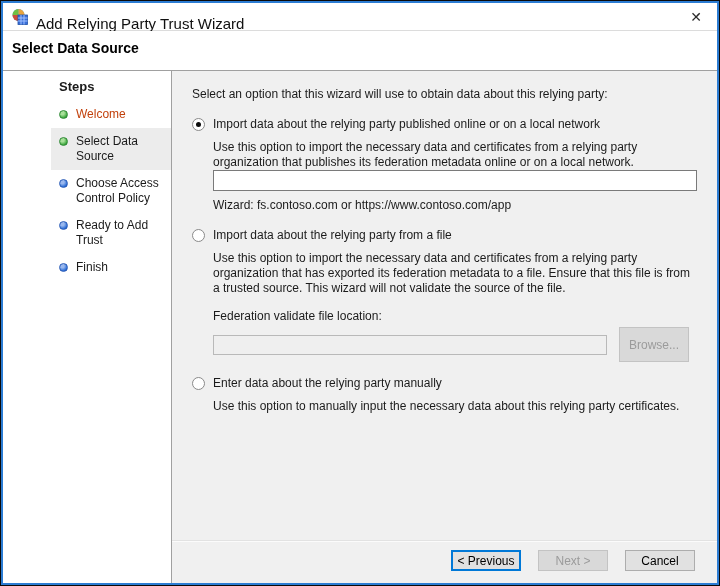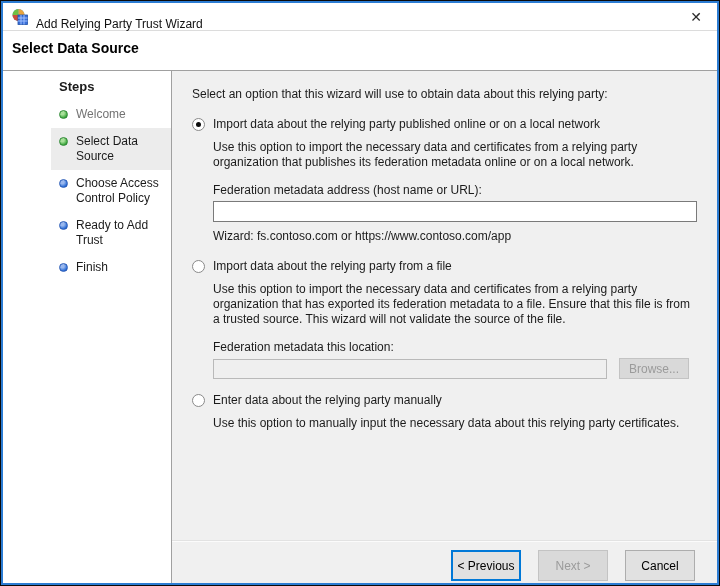--- a/index.html
+++ b/index.html
@@ -7,63 +7,63 @@
   body { font-family: "Liberation Sans", sans-serif; font-size: 12px; color:#1b1b1b; }
 
   .frame { width:720px; height:586px; background:#0a0a0a; padding:1px; }
   .window { width:100%; height:100%; border:2px solid #2b7cd3; background:#ffffff;
             display:flex; flex-direction:column; overflow:hidden; }
 
   
   .titlebar { height:28px; flex:0 0 28px; background:#ffffff; display:flex; align-items:center;
               padding:0 10px 0 8px; border-bottom:1px solid #dcdcdc; }
   .app-icon { width:18px; height:18px; margin-right:7px; flex:0 0 auto; }
-  .title-text { font-size:12px; color:#101010; flex:1; white-space:nowrap;margin-top:14px; }
+  .title-text { font-size:15px; color:#101010; flex:1; white-space:nowrap;margin-top:14px; }
   .close-btn { font-size:14px; color:#2b2b2b; width:22px; height:22px; text-align:center;
                line-height:22px; cursor:default; }
 
   
   .header { height:40px; flex:0 0 40px; background:#ffffff; border-bottom:1px solid #a0a0a0;
             padding:9px 0 0 9px; }
   .header-title { font-size:14px; font-weight:bold; color:#000; }
 
   
   .content { flex:1; display:flex; min-height:0; }
   .sidebar { width:169px; flex:0 0 169px; background:#ffffff; border-right:1px solid #a0a0a0;padding-left:48px; }
   .steps-title { font-weight:bold; font-size:13px; padding:8px 8px 7px 8px; }
   .step-item { display:flex; gap:8px; padding:6px 6px 6px 8px; line-height:15px; }
   .step-item.active { background:#ececec; }
   .bullet { width:9px; height:9px; border-radius:50%; margin-top:3px; flex:0 0 9px; }
   .bullet.green { background:radial-gradient(circle at 35% 30%, #a8e09a 0 25%, #3fa83f 70%, #2c7d2e 100%);
                   border:1px solid #2f8a35; }
   .bullet.blue  { background:radial-gradient(circle at 35% 30%, #9ab8ee 0 25%, #2d6ed6 70%, #1d4fa8 100%);
                   border:1px solid #2b5cb8; }
-  .step-link { color:#737373; }
+  .step-link { color:#c2410c; }
 
   .main { flex:1; background:#f0f0f0; position:relative; padding:16px 14px 0 20px; overflow:hidden; }
   .intro { }
 
   .radio-row { display:flex; gap:8px; align-items:flex-start; margin-top:16px; }
   .radio { width:13px; height:13px; border:1px solid #8a8a8a; border-radius:50%; background:#fff;
            position:relative; flex:0 0 13px; margin-top:1px; }
   .radio.selected::after { content:""; position:absolute; left:3px; top:3px; width:5px; height:5px;
                            border-radius:50%; background:#0c0c0c; }
   .opt-desc { margin:9px 6px 0 21px; line-height:15px; }
   .field-label { margin:13px 0 4px 21px; }
   .text-input { display:block; margin-left:21px; width:calc(100% - 27px); height:21px;
                 border:1px solid #7a7a7a; background:#ffffff; font-family:"Liberation Sans",sans-serif;
                 font-size:12px; padding:0 4px; }
   .text-input.disabled { background:#efefef; border:1px solid #b9b9b9; }
   .example { margin:7px 0 14px 21px; }
   .file-row { display:flex; gap:12px; margin:0 14px 14px 0; align-items:center; }
   .file-row .text-input { flex:1; width:auto; margin-left:21px; height:20px; }
-  .btn { min-width:70px; height:31px; background:#e1e1e1; border:1px solid #adadad;
+  .btn { min-width:70px; height:21px; background:#e1e1e1; border:1px solid #adadad;
          font-family:"Liberation Sans",sans-serif; font-size:12px; color:#000; }
   .btn.disabled { background:#d9d9d9; border:1px solid #c3c3c3; color:#9b9b9b; }
-  .btn.browse { min-width:70px; height:21px; }
+  .btn.browse { min-width:70px; height:35px; }
   .btn.focused { border:2px solid #0078d7; }
 
   .footer { position:absolute; left:0; right:0; bottom:0; height:43px; }
   .footer-divider { height:2px; border-top:1px solid #e2e2e2; border-bottom:1px solid #fbfbfb; }
   .footer-buttons { display:flex; justify-content:flex-end; gap:17px; padding:8px 22px 0 0; }
 </style>
 </head>
 <body>
 
 <div class="frame">
@@ -114,30 +114,29 @@
       </div>
 
       <div class="main">
         <div class="intro">Select an option that this wizard will use to obtain data about this relying party:</div>
 
         <div class="radio-row">
           <span class="radio selected"></span>
           <span>Import data about the relying party published online or on a local network</span>
         </div>
         <div class="opt-desc">Use this option to import the necessary data and certificates from a relying party organization that publishes its federation metadata online or on a local network.</div>
-        <div class="field-label">Federation metadata address (host name or URL):</div>
         <input class="text-input" type="text" value="" style="">
         <div class="example">Wizard: fs.contoso.com or https://www.contoso.com/app</div>
 
         <div class="radio-row">
           <span class="radio"></span>
           <span>Import data about the relying party from a file</span>
         </div>
         <div class="opt-desc">Use this option to import the necessary data and certificates from a relying party organization that has exported its federation metadata to a file. Ensure that this file is from a trusted source.  This wizard will not validate the source of the file.</div>
-        <div class="field-label">Federation metadata this location:</div>
+        <div class="field-label">Federation validate file location:</div>
         <div class="file-row">
           <input class="text-input disabled" type="text" disabled="" value="" style="">
           <button class="btn browse disabled" disabled="">Browse...</button>
         </div>
 
         <div class="radio-row" style="margin-top:8px;">
           <span class="radio"></span>
           <span>Enter data about the relying party manually</span>
         </div>
         <div class="opt-desc">Use this option to manually input the necessary data about this relying party certificates.</div>

